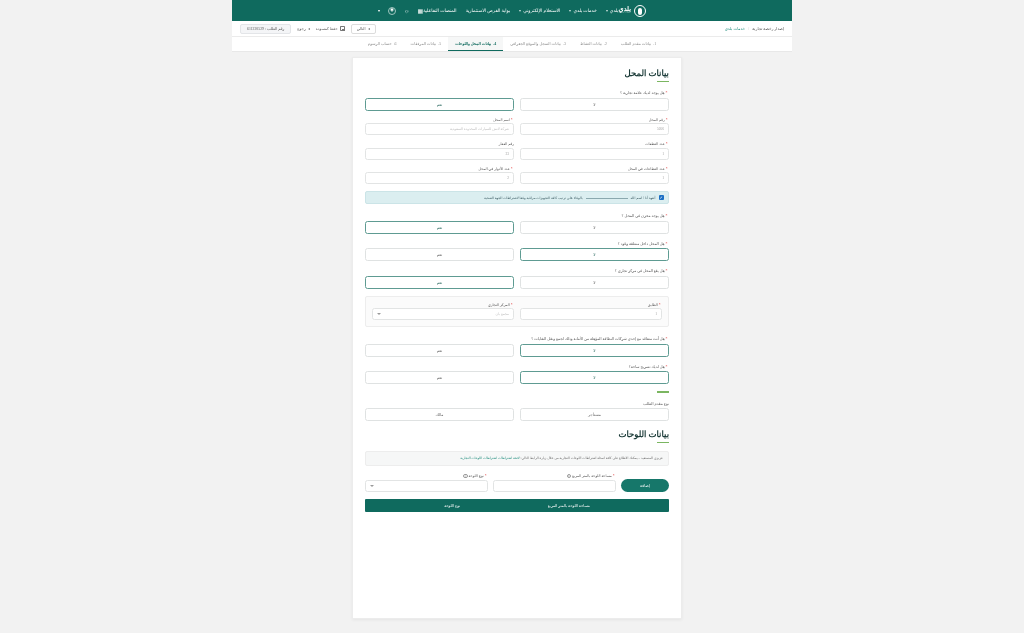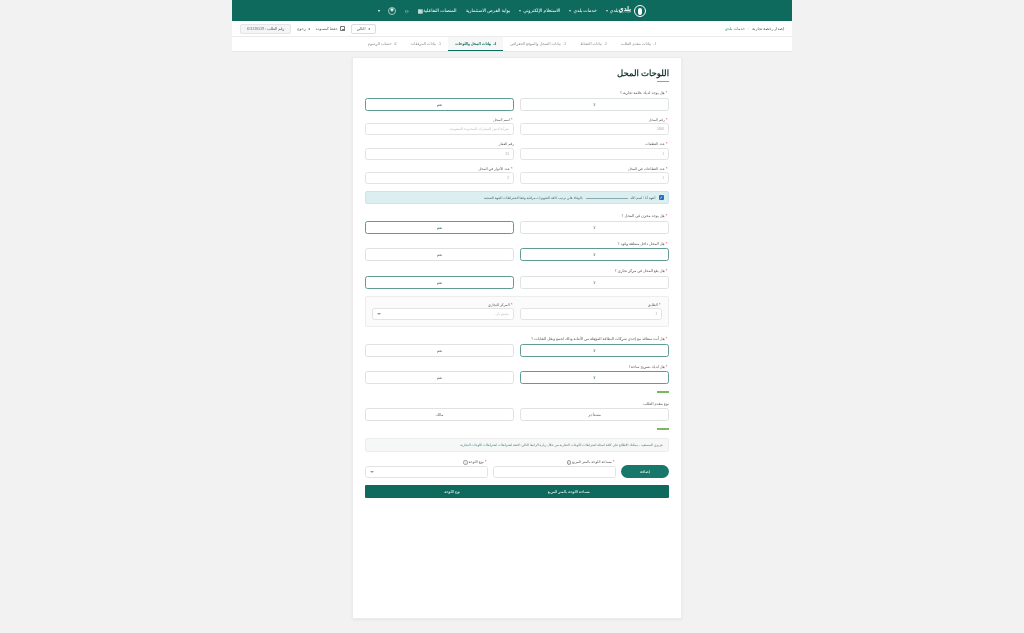--- a/index.html
+++ b/index.html
@@ -286,21 +286,21 @@
       <span>بيانات المرفقات</span>
     </div>
     <div class="step">
       <span>6.</span>
       <span>حساب الرسوم</span>
     </div>
   </div>
 
   <div class="card">
 
-    <div class="sec-title">اللوحات المحل</div>
+    <div class="sec-title">بيانات المحل</div>
     <div class="sec-rule"></div>
 
     <div class="q-label">
       <span class="req">*</span>
       <span>هل يوجد لديك علامة تجارية ؟</span>
     </div>
     <div class="row2">
       <div class="cell">
         <div class="toggle">لا</div>
       </div>
@@ -458,20 +458,21 @@
     <div class="q-label">نوع مقدم الطلب</div>
     <div class="row2">
       <div class="cell">
           <div class="toggle">مستأجر</div>
         </div>
       <div class="cell">
           <div class="toggle">مالك</div>
         </div>
     </div>
 
+    <div class="sec-title" style="margin-top:8px">بيانات اللوحات</div>
     <div class="sec-rule"></div>
 
     <div class="infobar">
       <span>عزيزي المستفيد .. يمكنك الاطلاع على كافة اسئلة اشتراطات اللوحات التجارية من خلال زيارة الرابط التالي:</span>
       <a href="#">لائحة اشتراطات اشتراطات اللوحات التجارية</a>
     </div>
 
     <div class="signrow">
       <div class="btn-add">إضافة</div>
       <div class="cell">

